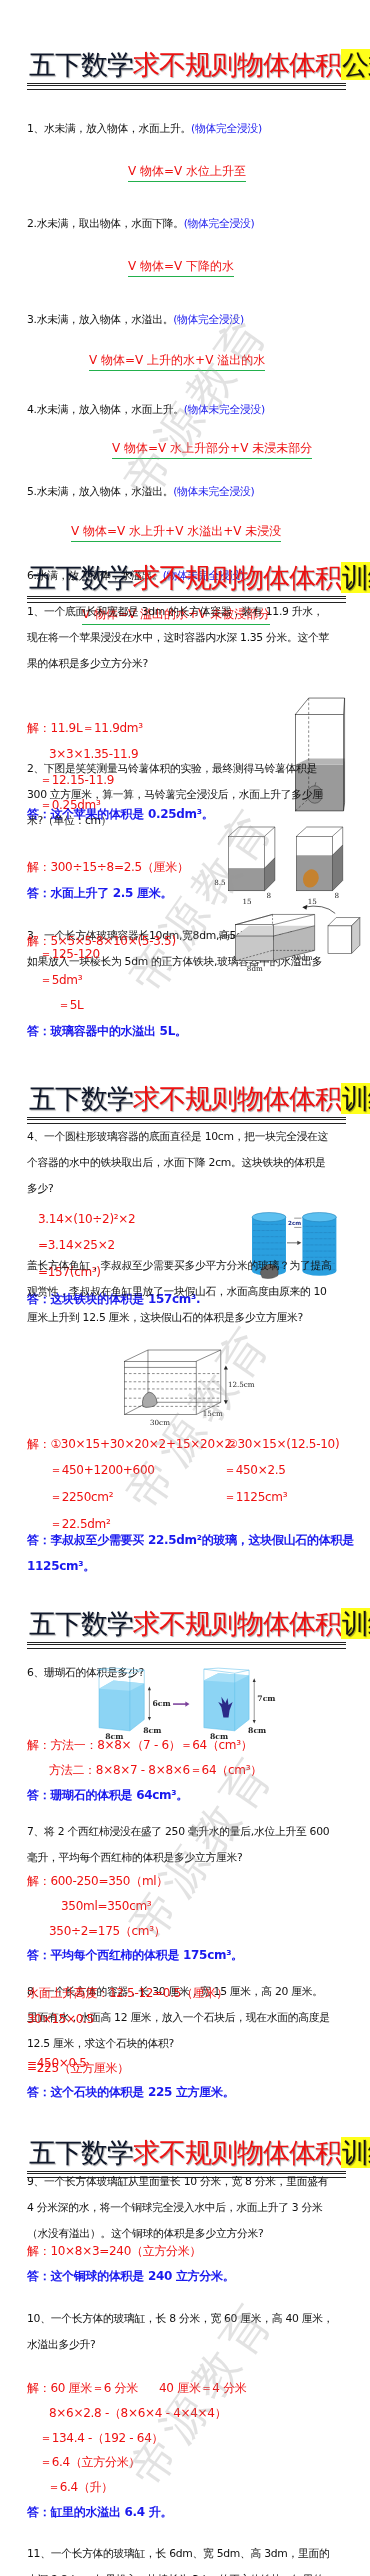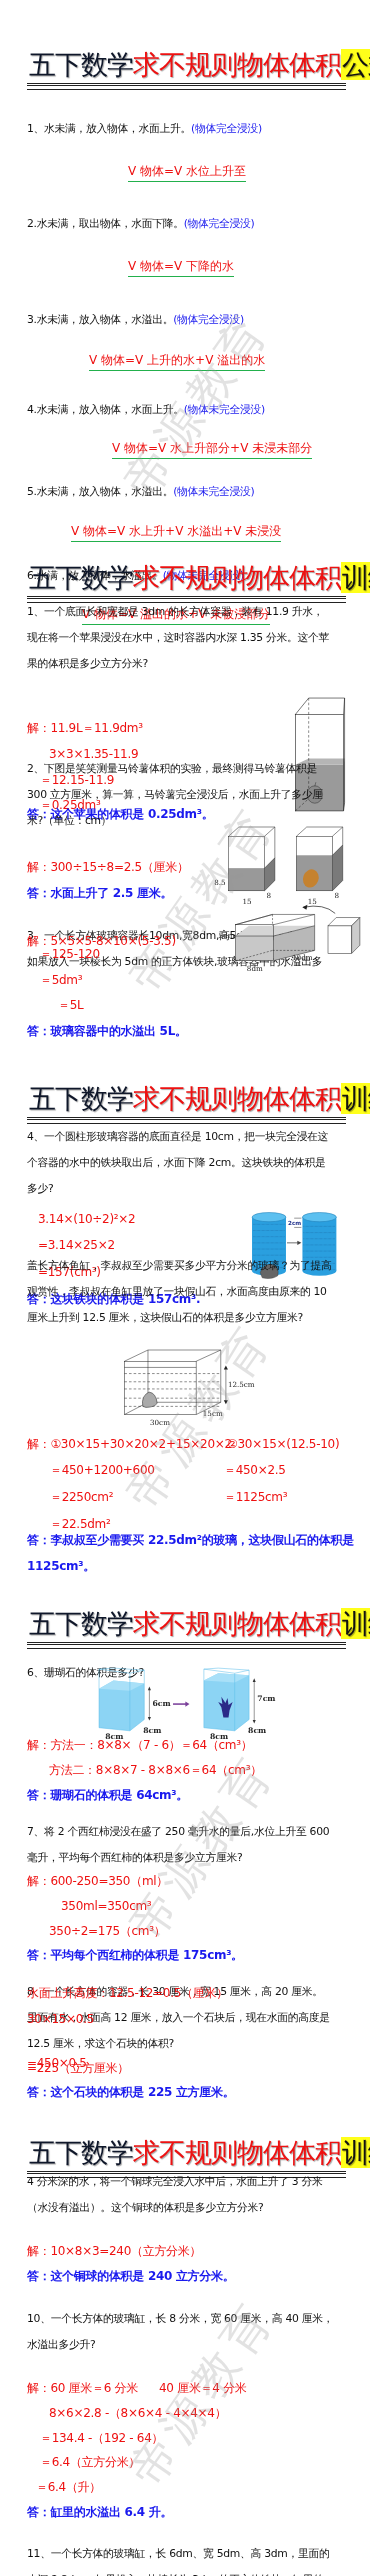--- a/index.html
+++ b/index.html
@@ -307,35 +307,36 @@
 <div class="ans" style="top:2079px;left:27px;">答：这个石块的体积是 225 立方厘米。</div>
 
 <div class="watermark" style="left:116px;top:1917px;">帝源教育</div>
 
 <div class="title" style="top:2136px;">
   <div class="t"><span class="black">五下数学</span><span class="red">求不规则物体体积</span><span class="hl">训练</span></div>
   <div class="rule"></div>
 </div>
 
 <div class="q" style="top:2169px;">
+  <div>9、一个长方体玻璃缸从里面量长 10 分米，宽 8 分米，里面盛有</div>
     <div>4 分米深的水，将一个铜球完全浸入水中后，水面上升了 3 分米</div>
     <div>（水没有溢出）。这个铜球的体积是多少立方分米?</div>
 </div>
 <div class="sol" style="top:2238px;left:27px;">解：10×8×3=240（立方分米）</div>
 <div class="ans" style="top:2263px;left:27px;">答：这个铜球的体积是 240 立方分米。</div>
 
 <div class="q" style="top:2306px;">
   <div>10、一个长方体的玻璃缸，长 8 分米，宽 60 厘米，高 40 厘米，</div>
     <div>水溢出多少升?</div>
 </div>
 <div class="sol" style="top:2375px;left:27px;white-space:pre;">解：60 厘米＝6 分米      40 厘米＝4 分米</div>
 <div class="sol" style="top:2400px;left:49px;">8×6×2.8 -（8×6×4 - 4×4×4）</div>
 <div class="sol" style="top:2425px;left:40px;">＝134.4 -（192 - 64）</div>
 <div class="sol" style="top:2377px;left:40px;transform:translateY(72px);">＝6.4（立方分米）</div>
-<div class="sol" style="top:2402px;left:36px;transform:translateY(72px);">＝6.4（升）</div>
+<div class="sol" style="top:2402px;left:48px;transform:translateY(72px);">＝6.4（升）</div>
 <div class="ans" style="top:2427px;left:27px;transform:translateY(72px);">答：缸里的水溢出 6.4 升。</div>
 
 <div class="q" style="top:2448px;transform:translateY(93px);">
   <div>11、一个长方体的玻璃缸，长 6dm、宽 5dm、高 3dm，里面的</div>
     <div>水深 2.8dm。如果投入一块棱长为 3dm 的正方体铁块，缸里的</div>
 </div>
 
 <div class="watermark" style="left:116px;top:2463px;">帝源教育</div>
 
 

